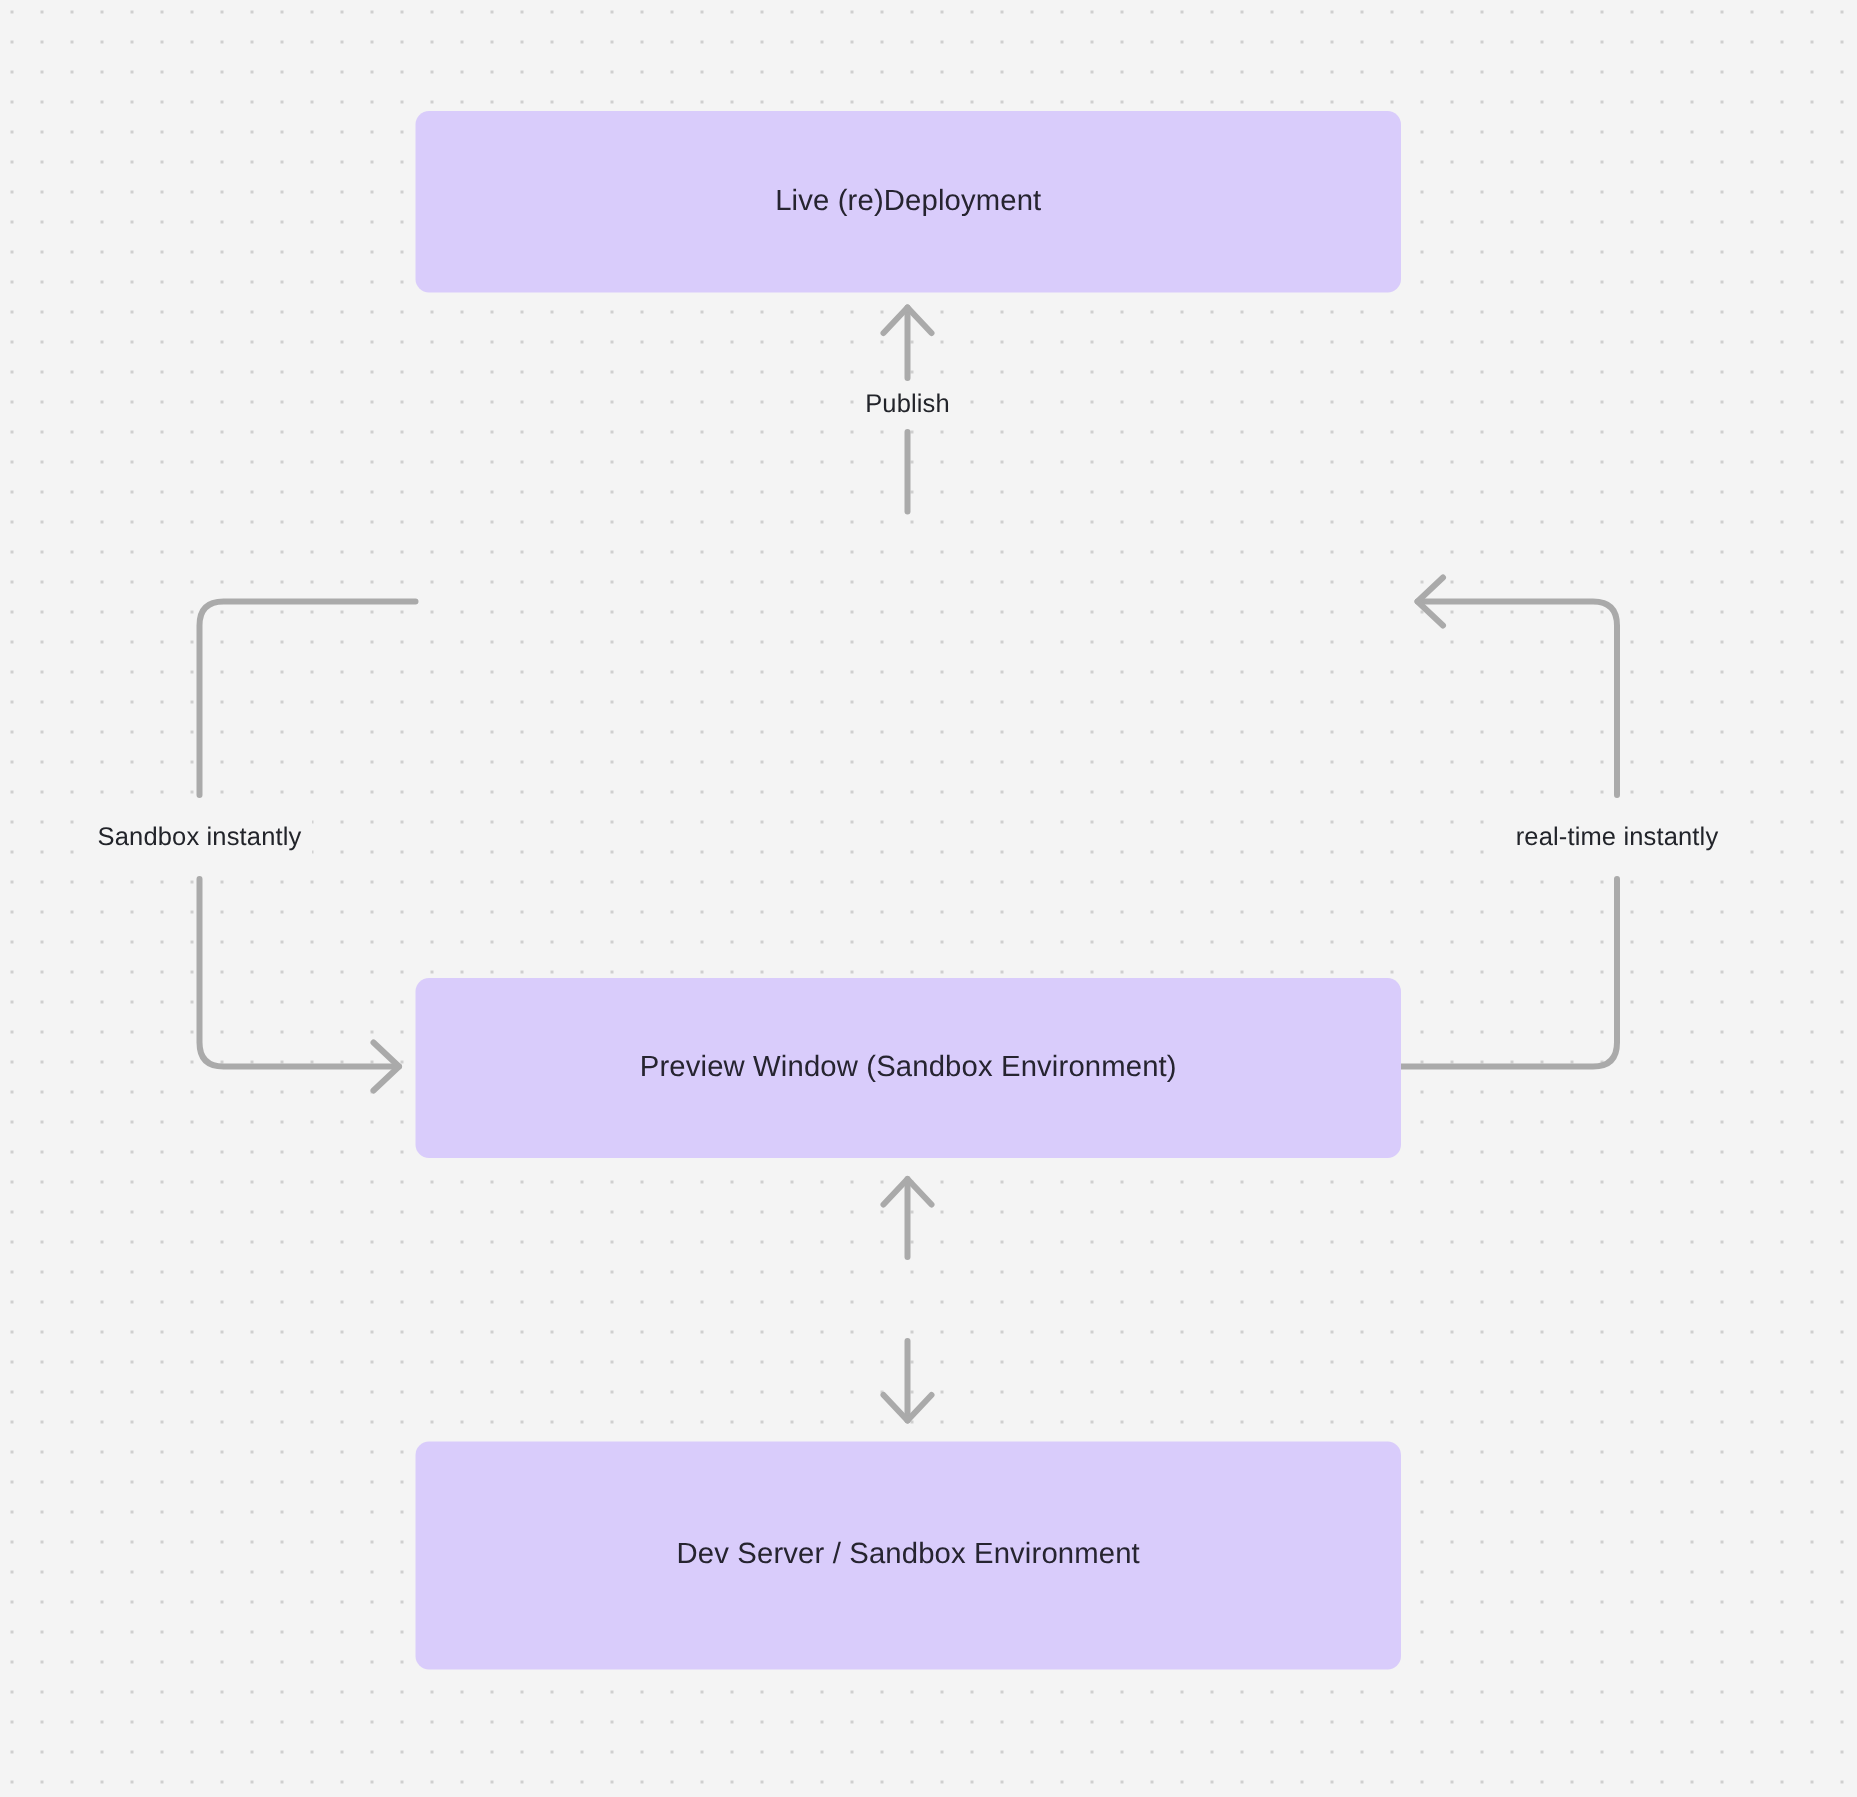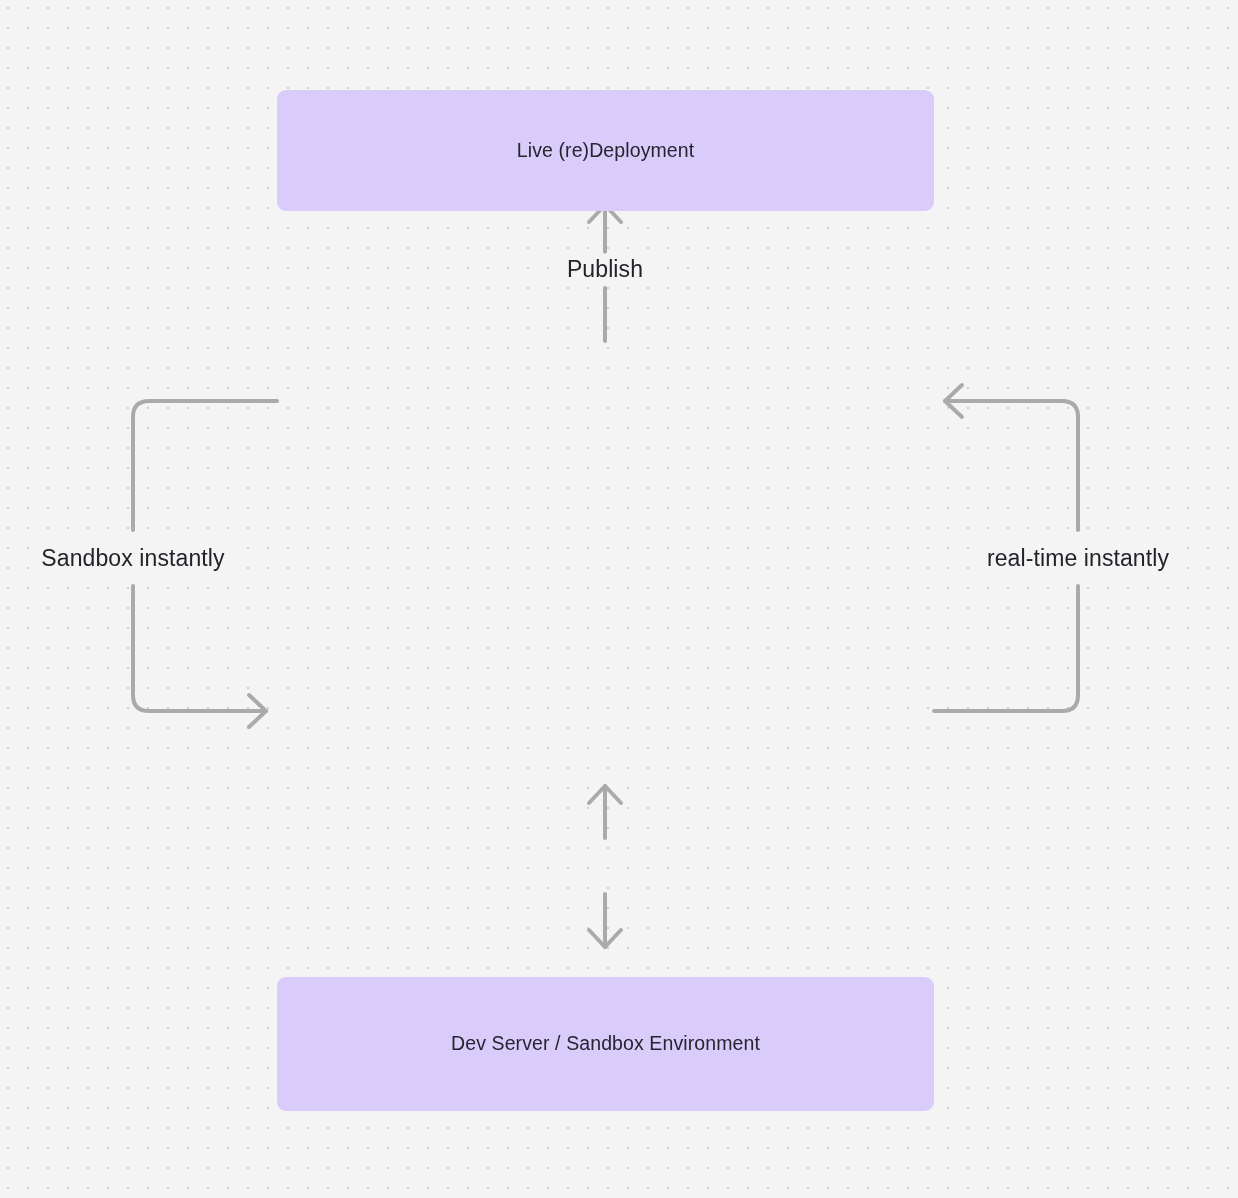--- a/index.html
+++ b/index.html
@@ -45,33 +45,32 @@
     justify-content: center;
     border-radius: 9px;
     background: #d9ccfb;
     color: #262430;
     font-size: 19.5px;
     font-weight: 400;
     letter-spacing: 0.1px;
     line-height: 1.2;
     text-align: center;
     padding: 4px 8px;
-    margin-top: 16px;
   }
 
   #node-live      { left: 277px; top: 74px;  width: 657px; height: 121px; }
   #node-editor    { left: 277px; top: 341px; width: 657px; height: 121px; }
   #node-preview   { left: 277px; top: 652px; width: 657px; height: 120px; }
-  #node-devserver { left: 277px; top: 961px; width: 657px; height: 134px; }
+  #node-devserver { left: 277px; top: 961px; width: 657px; height: 152px; }
 
   
   .edge-label {
     position: absolute;
     color: #22242a;
-    font-size: 23px;
+    font-size: 17px;
     font-weight: 400;
     letter-spacing: 0.1px;
     line-height: 1;
     white-space: nowrap;
     background: #f4f4f4;
     padding: 4px 7px;
     transform: translate(-50%, -50%);
   }
 
   #label-publish      { left: 605px;  top: 269px; }
@@ -136,20 +135,23 @@
       <path class="edge" d="M605,894 L605,947"></path>
       <path class="head" d="M589,930 L605,947 L621,930"></path>
     </g>
   </svg>
 
   <div class="node" id="node-live">
     <span>Live (re)Deployment</span>
   </div>
 
 
+  <div class="node" id="node-preview">
+    <span>Preview Window (Sandbox Environment)</span>
+  </div>
 
   <div class="node" id="node-devserver">
     <span>Dev Server / Sandbox Environment</span>
   </div>
 
   <div class="edge-label" id="label-publish">Publish</div>
 
   <div class="edge-label" id="label-updates">Sandbox instantly</div>
 
   <div class="edge-label" id="label-feedback">real-time instantly</div>

